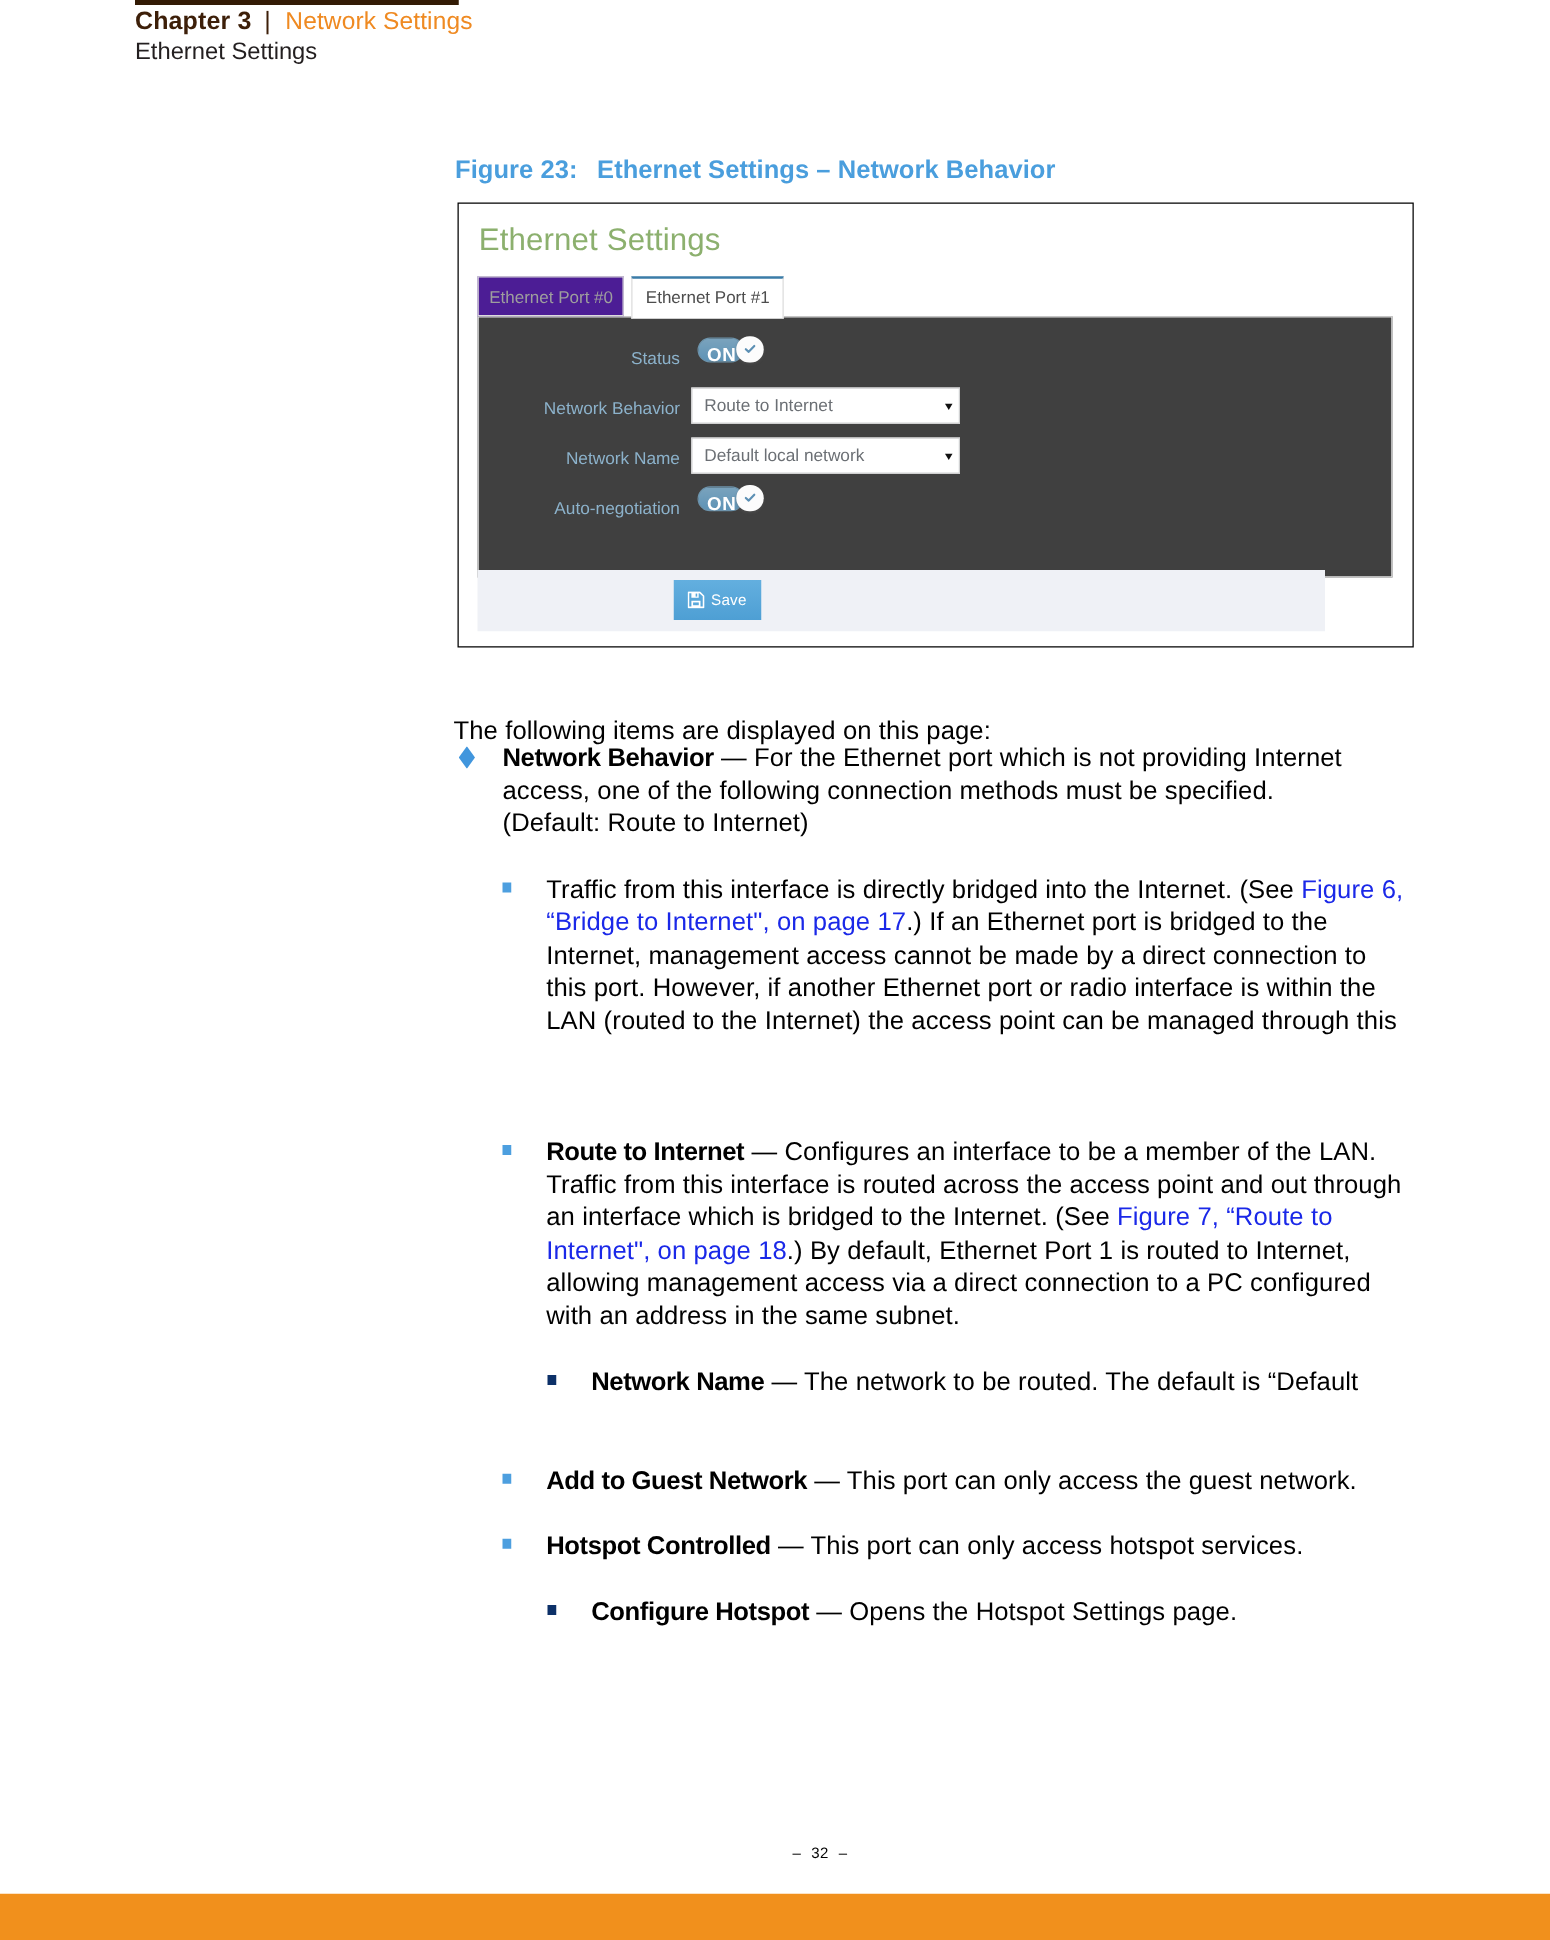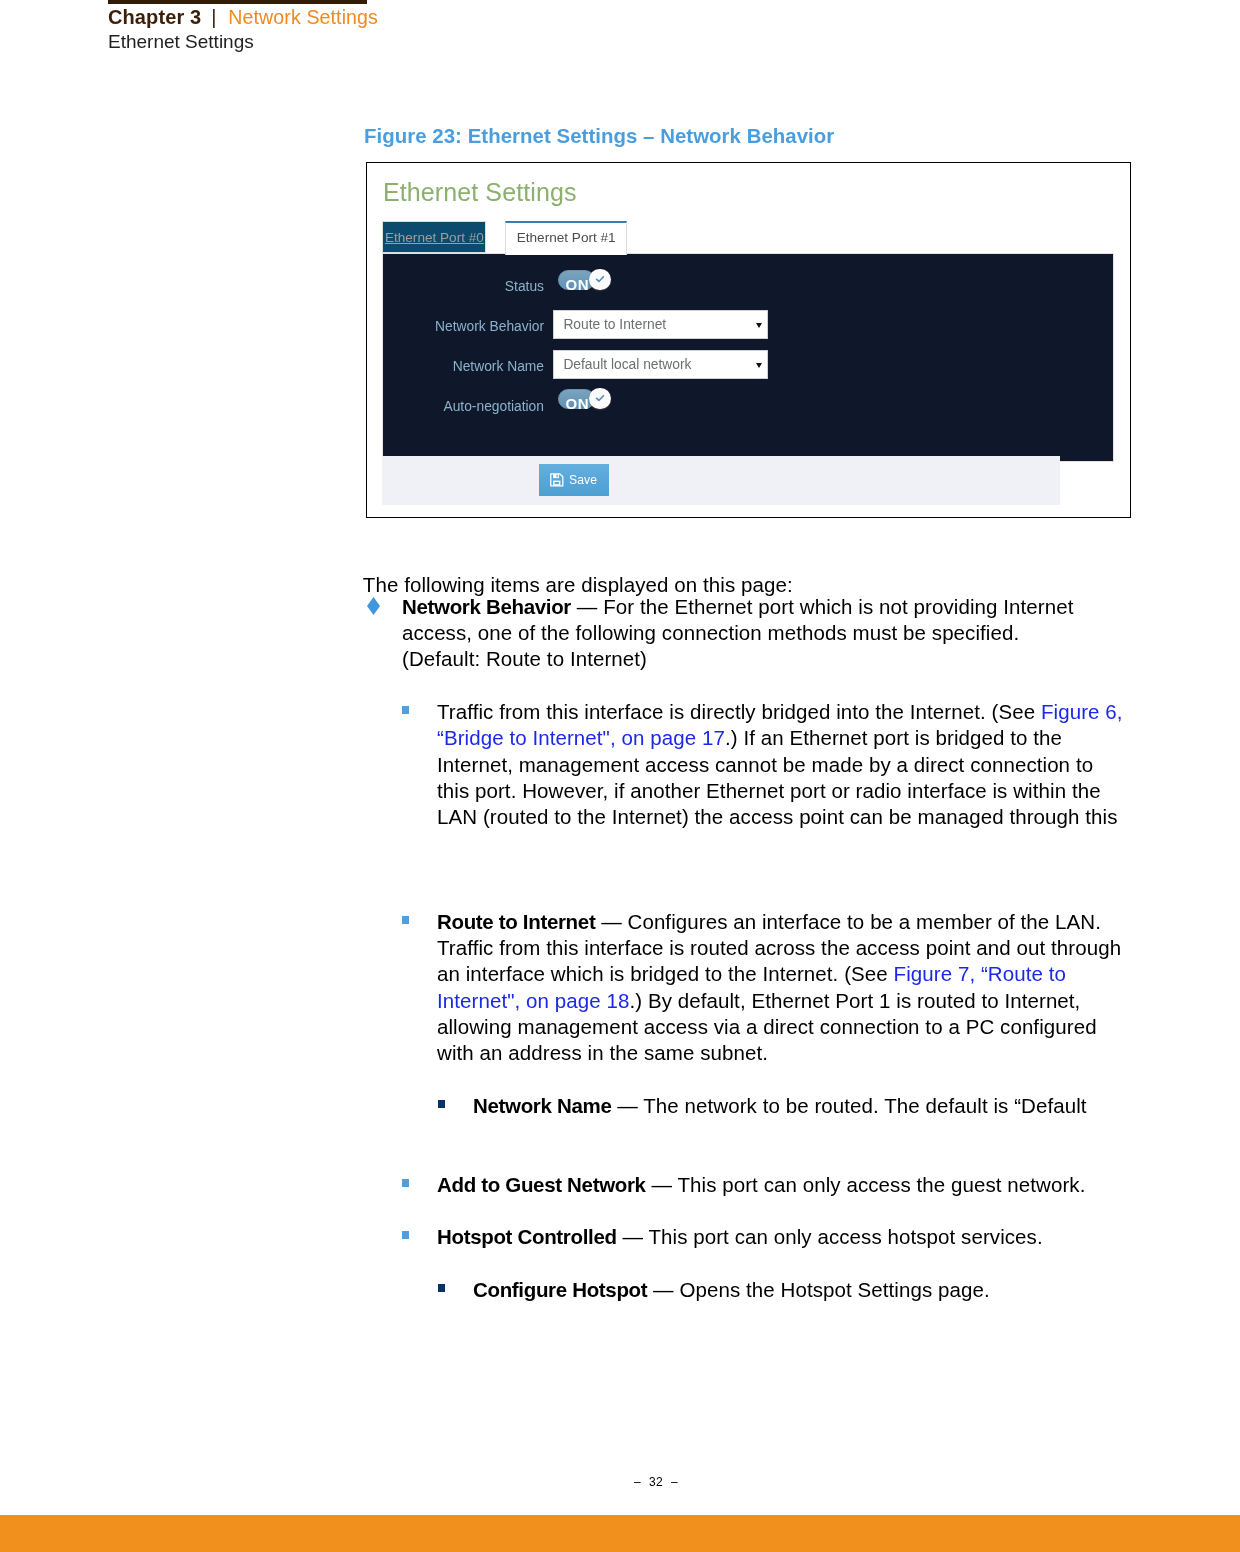--- a/index.html
+++ b/index.html
@@ -12,40 +12,40 @@
   .hdr-rule{position:absolute;left:108px;top:0px;width:259px;height:4px;background:#331b05;}
   .hdr-line1{position:absolute;left:108px;top:6px;font-size:20px;letter-spacing:.1px;white-space:nowrap;}
   .hdr-chapter{font-weight:bold;color:#3d1f09;}
   .hdr-sep{color:#3d1f09;font-weight:400;margin:0 5px 0 4.5px;}
   .hdr-chtitle{color:#ef8a22;margin-left:1px;font-size:19.6px;}
   .hdr-line2{position:absolute;left:108px;top:31px;font-size:19px;color:#231f20;white-space:nowrap;}
 
   
   .fig-caption{position:absolute;left:364px;top:125px;font-size:20.4px;font-weight:bold;
                color:#4a9edd;white-space:nowrap;letter-spacing:.05px;}
-  .fig-caption span + span{margin-left:0;}
+  .fig-caption span + span{margin-left:10px;}
   .fig-box{position:absolute;left:366px;top:162px;width:765px;height:356px;
            border:1.6px solid #000;box-sizing:border-box;background:#fff;overflow:hidden;}
 
   .ui{position:absolute;left:0;top:0;width:100%;height:100%;
       font-family:"Liberation Sans",sans-serif;}
   .ui-title{position:absolute;left:16px;top:15px;font-size:25px;color:#8cb06e;
             font-weight:400;letter-spacing:.1px;}
 
   .tabs{position:absolute;left:15.4px;top:58.3px;height:32px;z-index:3;}
   .tab{position:absolute;top:0;height:32px;box-sizing:border-box;
        font-size:13.6px;display:flex;align-items:center;justify-content:center;}
-  .tab-inactive{left:0;width:104px;background:#0c4a6e;border:1px solid #dcdcdc;
-                color:#9e9e9e;text-decoration:underline;}
+  .tab-inactive{left:0;width:117px;background:#4c1d95;border:1px solid #dcdcdc;
+                color:#9e9e9e;}
   .tab-active{left:122.6px;width:122.4px;background:#fff;border:1px solid #dcdcdc;
               border-top:2.5px solid #3b7ca8;border-bottom:none;color:#4d4d4d;height:34px;
               padding-bottom:4px;box-sizing:border-box;}
 
   .panel{position:absolute;left:15.4px;top:90.1px;width:732px;height:209px;
-         border:1px solid #e2e2e2;box-sizing:border-box;background:#0f172a;}
+         border:1px solid #e2e2e2;box-sizing:border-box;background:#404040;}
 
   .fieldlabel{position:absolute;font-size:13.8px;color:#8cb2cb;white-space:nowrap;
               text-align:right;line-height:16px;}
   .toggle{position:absolute;width:54px;height:24px;}
   .toggle .pill{position:absolute;left:0;top:1.5px;width:37.5px;height:20px;border-radius:10px;
                 background:linear-gradient(#7aa3bd,#5e93b6);
                 border:1px solid #6d93ab;box-sizing:border-box;}
   .toggle .ontext{position:absolute;left:7.8px;top:8.4px;font-size:15px;font-weight:bold;
                   color:#fff;letter-spacing:.5px;line-height:1;}
   .toggle .knob{position:absolute;left:31.6px;top:0.5px;width:21.6px;height:21.6px;border-radius:50%;

